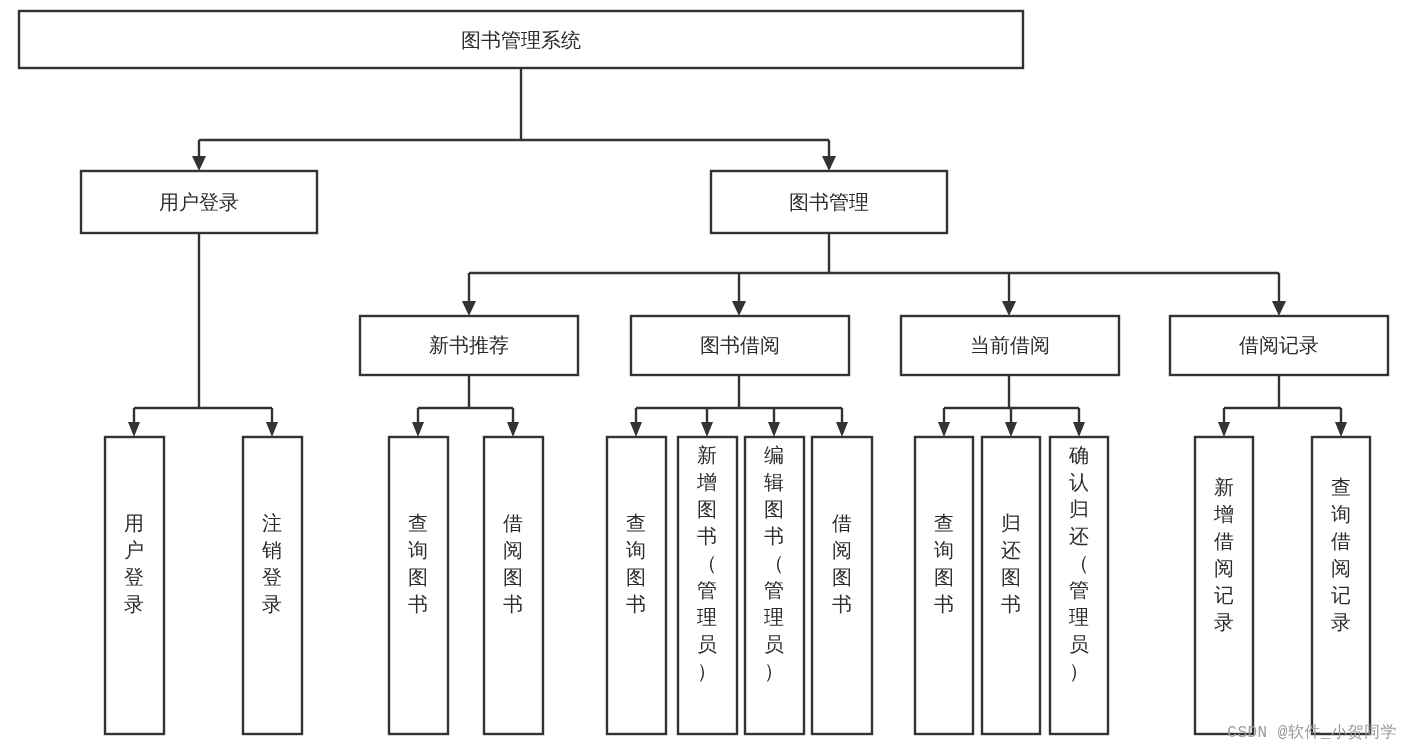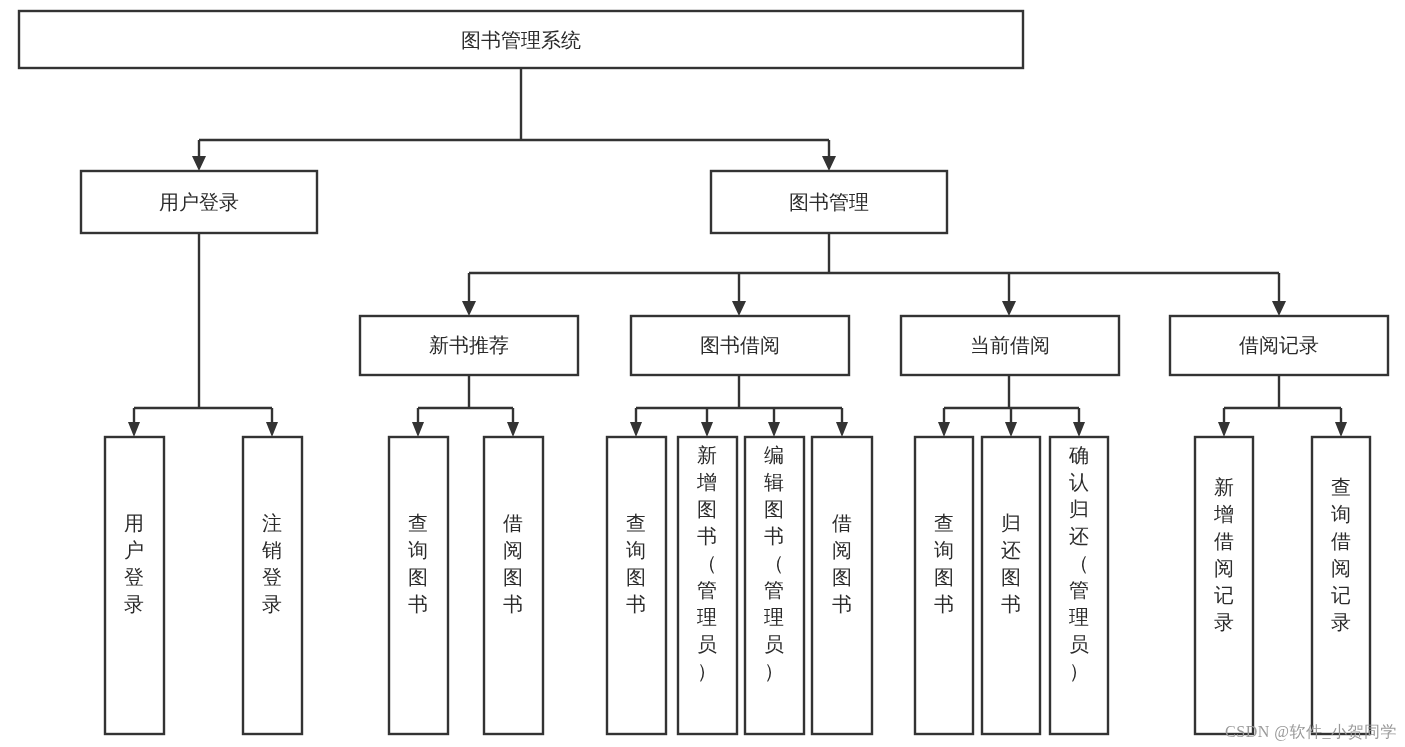--- a/index.html
+++ b/index.html
@@ -43,21 +43,21 @@
     fill: none;
   }
   .arrow-head {
     fill: #333333;
     stroke: none;
   }
   .watermark {
     position: absolute;
     right: 8px;
     bottom: 4px;
-    font-family: Liberation Serif, serif;
+    font-family: Liberation Mono, monospace;
     font-size: 16px;
     color: #9a9a9a;
     letter-spacing: 0.5px;
     white-space: nowrap;
     pointer-events: none;
     margin-top: 32px;
   }
 </style>
 </head>
 <body>

